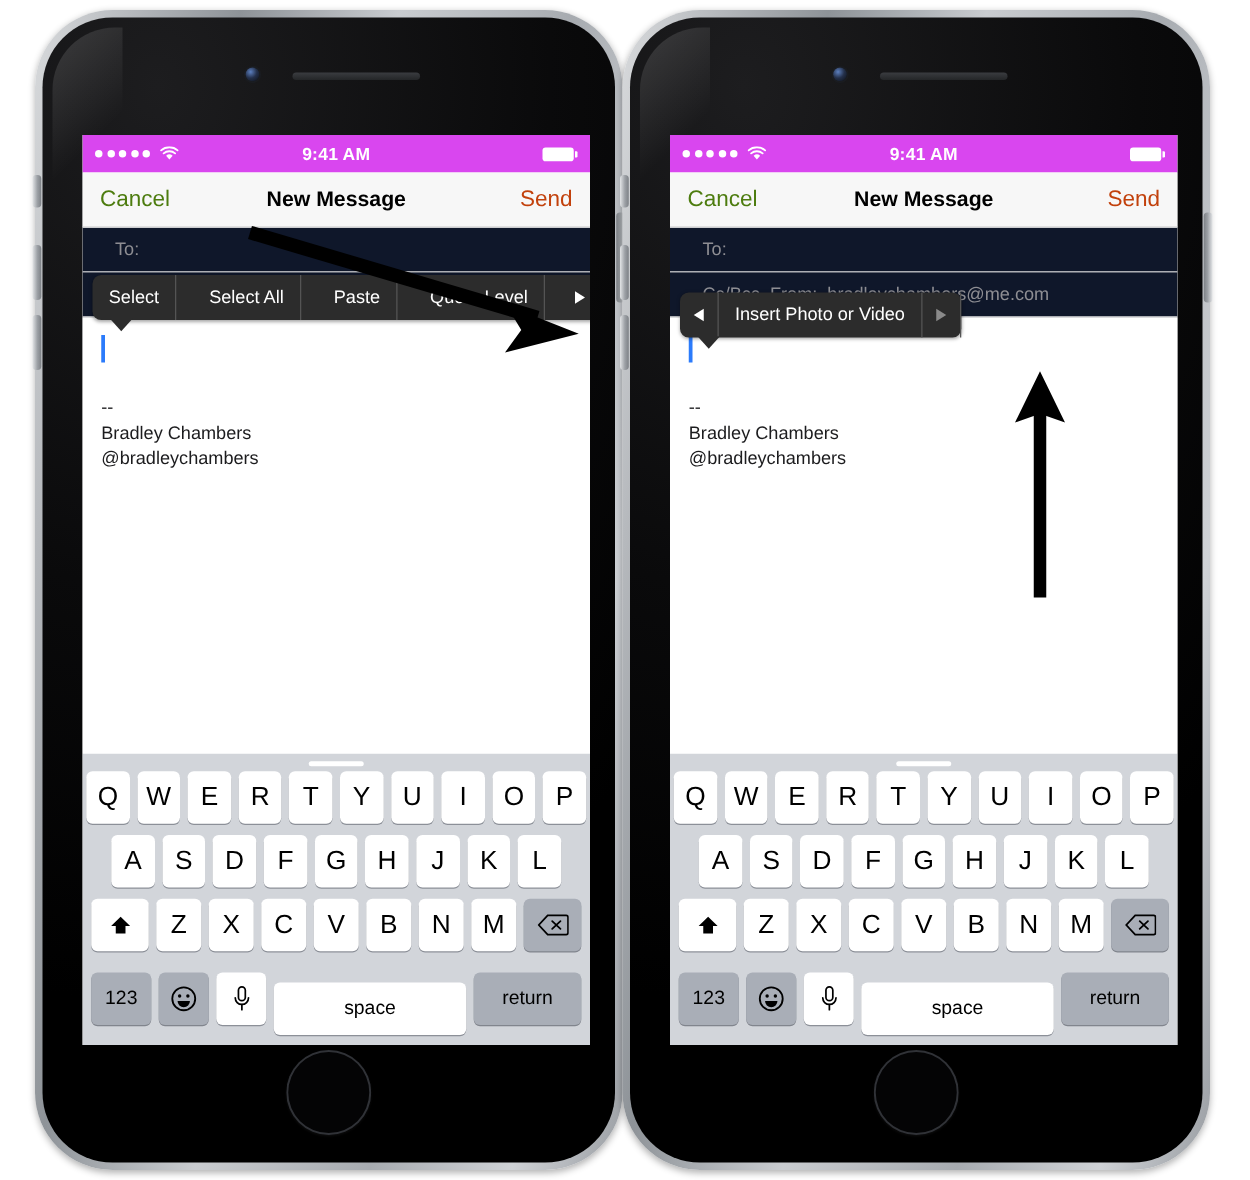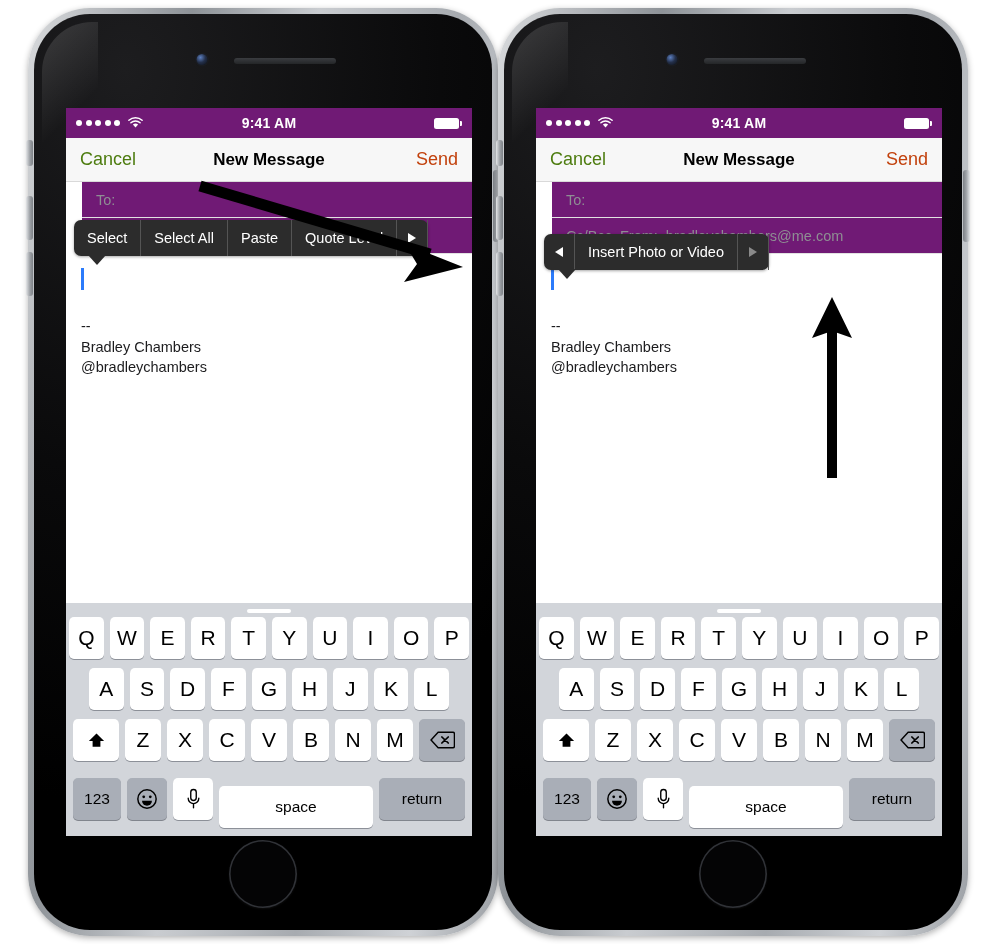--- a/index.html
+++ b/index.html
@@ -32,39 +32,39 @@
           background:radial-gradient(circle at 36% 32%,#5c7fbf 0%,#24304a 48%,#0b0e14 100%);
           box-shadow:0 0 0 1.5px #1a1c20;margin-left:-61px;}
   .speaker{position:absolute;left:50%;transform:translateX(-50%);top:50px;width:102px;height:6px;border-radius:4px;
            background:linear-gradient(180deg,#3a3c40,#242628);margin-left:22px;}
   .home{position:absolute;left:50%;transform:translateX(-50%);bottom:28px;width:68px;height:68px;border-radius:50%;
         background:#040405;box-shadow:inset 0 0 0 1.6px #303237,0 1px 2px rgba(255,255,255,.05);}
 
   
   .screen{position:absolute;left:38px;top:100px;width:406px;height:728px;background:#fff;overflow:hidden;}
 
-  .statusbar{height:30px;background:#701a75;display:flex;align-items:center;
+  .statusbar{height:30px;background:#d946ef;display:flex;align-items:center;
              padding:0 10px;color:#fff;box-sizing:border-box;position:relative;}
   .dots{display:flex;align-items:center;gap:3.5px;}
   .dot{width:6px;height:6px;border-radius:50%;background:#fff;display:block;}
   .wifi{margin-left:4px;display:block;}
   .clock{position:absolute;left:0;right:0;text-align:center;font-size:14px;font-weight:bold;
          letter-spacing:.2px;pointer-events:none;}
   .battery{margin-left:auto;display:flex;align-items:center;}
   .bat-body{width:25px;height:11px;border-radius:2.5px;background:#fff;}
   .bat-tip{width:2px;height:5px;background:#fff;margin-left:1px;border-radius:0 1px 1px 0;}
 
   .navbar{height:44px;background:#f7f7f7;border-bottom:1px solid #d9d9d9;
           display:flex;align-items:center;padding:0 14px;box-sizing:border-box;position:relative;}
   .nav-cancel{color:#4d7c0f;font-size:18px;}
   .nav-title{position:absolute;left:0;right:0;text-align:center;font-size:17px;font-weight:bold;color:#000;}
   .nav-send{margin-left:auto;color:#c2410c;font-size:18px;}
 
   .field{height:36px;border-bottom:1px solid #e2e2e2;display:flex;align-items:center;
-         padding:0 14px;box-sizing:border-box;font-size:14.5px;color:#8e8e93;background:#701a75;margin-left:16px;}
+         padding:0 26px;box-sizing:border-box;font-size:14.5px;color:#8e8e93;background:#0f172a;}
   .field .val{color:#8e8e93;margin-left:8px;}
 
   .body-area{position:relative;background:#fff;height:calc(100% - 30px - 44px - 36px - 36px - 233px);}
   .caret{position:absolute;left:15px;top:14px;width:2.5px;height:22px;background:#2b7bfb;}
   .sig{position:absolute;left:15px;top:62px;font-size:14.5px;color:#1c1c1e;line-height:20.5px;}
 
   
   .popup{position:absolute;z-index:6;height:36px;border-radius:7px;background:#2c2c2c;
          display:flex;align-items:stretch;box-shadow:0 1px 3px rgba(0,0,0,.35);}
   .popup .seg{display:flex;align-items:center;justify-content:center;color:#fff;
@@ -148,21 +148,21 @@
       <span>To:</span>
       <span class="val"></span>
     </div>
 
     <div class="field">
       <span>Cc/Bcc, From:</span>
       <span class="val">bradleychambers@me.com</span>
     </div>
 
     <div class="body-area">
-      <div class="popup" style="left:8px;top:-34px;">
+      <div class="popup" style="left:8px;top:-34px;gap:13px;">
         <div class="seg">Select</div>
         <div class="seg">Select All</div>
         <div class="seg">Paste</div>
         <div class="seg">Quote Level</div>
         <div class="seg arrow">
           <span class="tri-r"></span>
         </div>
         <div class="tail"></div>
       </div>
       <div class="caret"></div>

